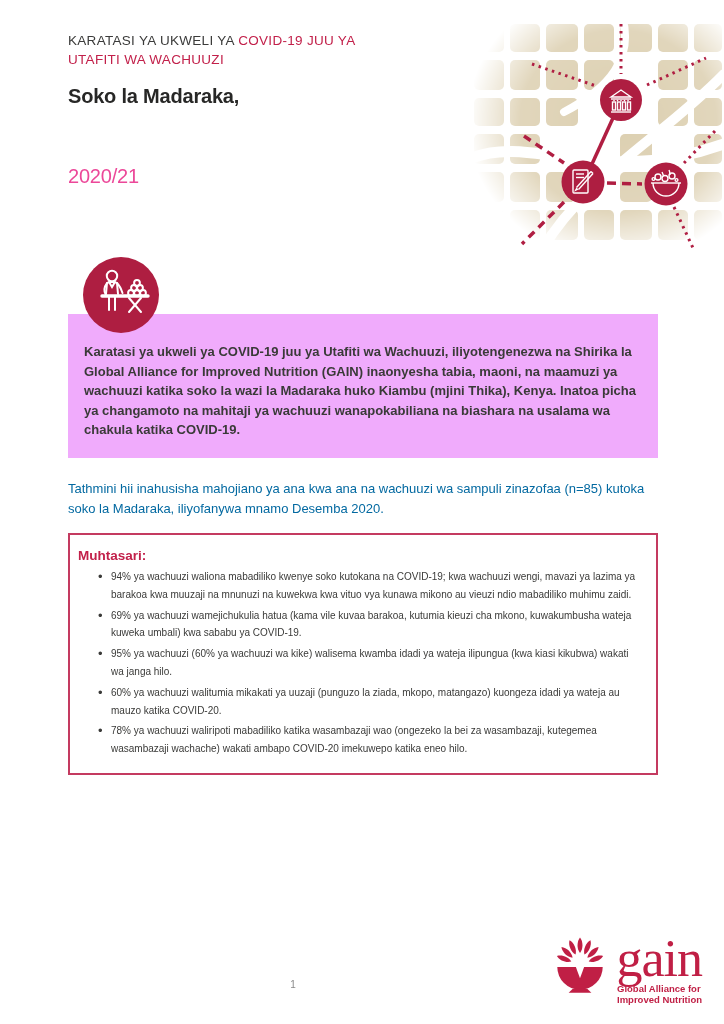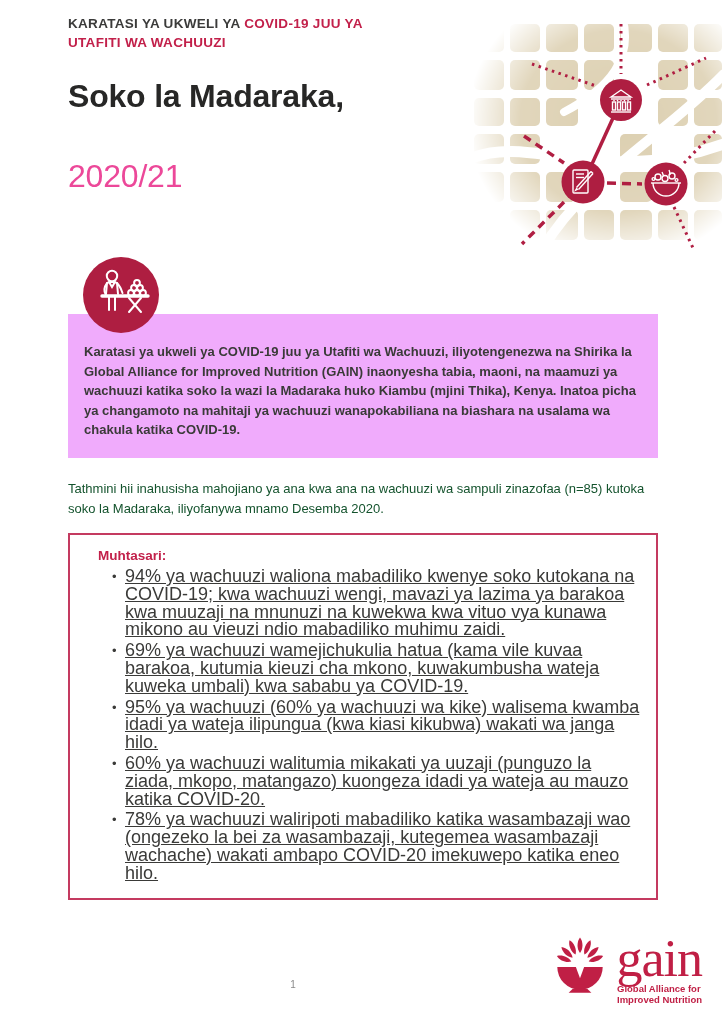--- a/index.html
+++ b/index.html
@@ -3,48 +3,48 @@
 <meta charset="utf-8">
 <style>
   html,body{margin:0;padding:0;}
   body{
     width:724px;height:1024px;position:relative;background:#ffffff;
     font-family:"Liberation Sans", sans-serif;color:#3a3a38;overflow:hidden;
   }
   .abs{position:absolute;}
 
   
-  .kicker{top:14px;left:68px;width:420px;font-size:13.5px;font-weight:bold;
+  .kicker{top:31px;left:68px;width:420px;font-size:13.5px;font-weight:normal;
     letter-spacing:.3px;line-height:19px;color:#3b3b3a;}
   .kicker .red{color:#c2204a;}
-  .title{top:76px;left:68px;width:440px;font-size:32px;line-height:40px;
+  .title{top:76px;left:68px;width:440px;font-size:20px;line-height:40px;
     font-weight:bold;color:#272726;letter-spacing:-.2px;}
   .title .year{font-weight:400;color:#ec4899;}
 
   
   .map-wrap{top:16px;right:0;width:252px;height:234px;}
 
   
   .vendor-icon{top:256px;left:82px;width:78px;height:78px;z-index:3;}
 
   
   .beige-panel{top:314px;left:68px;width:590px;background:#f0abfc;
     padding:28px 18px 18px 16px;box-sizing:border-box;z-index:2;}
   .beige-panel p{margin:0;font-size:13px;line-height:19.5px;font-weight:bold;color:#3a3a38;}
 
   
-  .intro-par{top:466px;left:68px;width:592px;font-size:13px;line-height:20px;color:#14532d;}
+  .intro-par{top:466px;left:68px;width:592px;font-size:13px;line-height:20px;color:#0369a1;}
 
   
   .summary-box{top:533px;left:68px;width:590px;box-sizing:border-box;
-    border:2px solid #c43a60;background:#ffffff;padding:13px 16px 12px 28px;}
+    border:2px solid #c43a60;background:#ffffff;padding:13px 16px 12px 8px;}
   .summary-box h2{margin:0 0 5px 0;font-size:13.5px;color:#c2204a;font-weight:bold;}
   .summary-box ul{margin:0;padding:0 0 0 15px;list-style:none;}
-  .summary-box li{position:relative;font-size:18px;line-height:17.8px;
-    margin:0 0 3px 12px;color:#3a3a38;text-decoration:underline;}
+  .summary-box li{position:relative;font-size:10px;line-height:17.8px;
+    margin:0 0 3px 18px;color:#3a3a38;}
   .summary-box li::before{content:"\2022";position:absolute;left:-13px;top:0;
     font-size:13px;color:#3a3a38;}
 
   
   .gain-logo{top:936px;right:22px;display:flex;align-items:flex-start;}
   .gain-text{margin-left:4px;display:flex;flex-direction:column;align-items:flex-end;}
   .gain-word{font-family:"Liberation Serif", serif;font-size:52px;line-height:46px;
     color:#c01f45;letter-spacing:-1px;}
   .gain-sub{font-size:9.5px;line-height:11px;font-weight:bold;color:#c01f45;
     text-align:left;margin-top:1px;}

